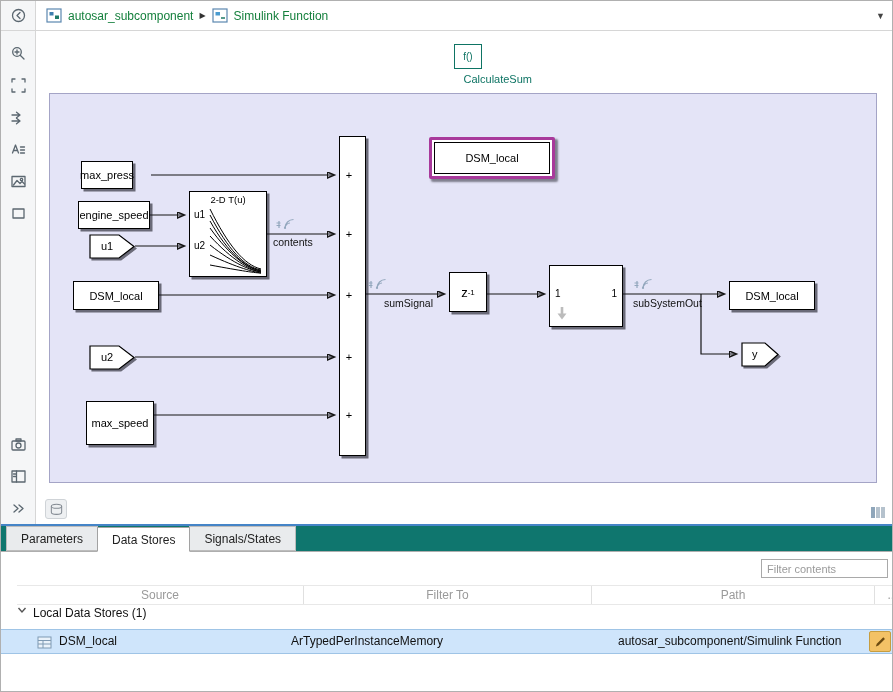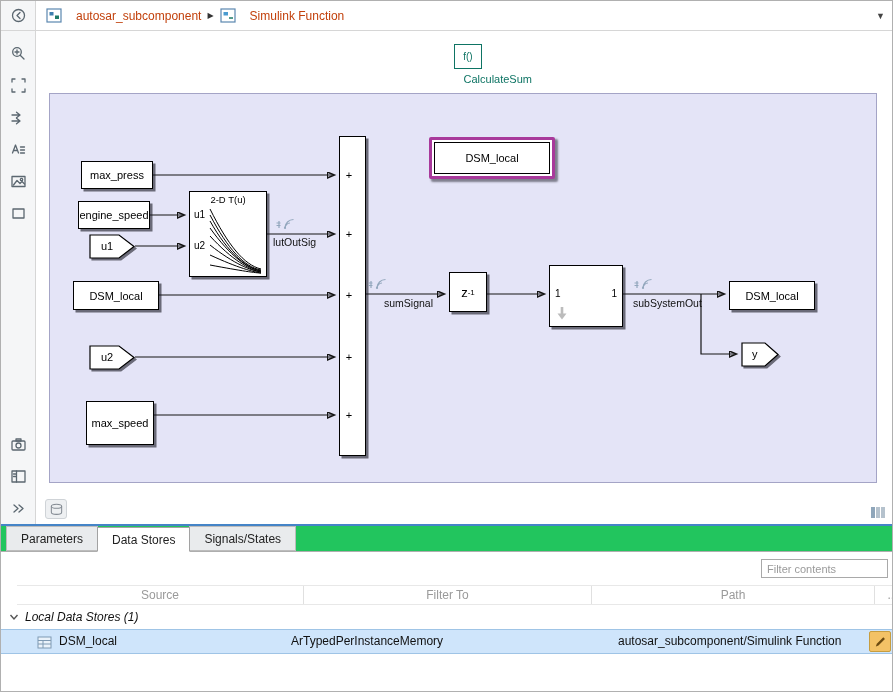--- a/index.html
+++ b/index.html
@@ -6,21 +6,21 @@
   html,body { width:893px; height:692px; }
   body { font-family:"Liberation Sans", sans-serif; background:#fff; }
   #app { position:relative; width:893px; height:692px; border:1px solid #b0b0b0; overflow:hidden; background:#fff; }
 
   
   .corner { position:absolute; left:0; top:0; width:35px; height:30px; background:#f5f6f7;
             border-right:1px solid #d6d6d6; border-bottom:1px solid #d6d6d6;
             display:flex; align-items:center; justify-content:center; }
   .breadcrumb { position:absolute; left:35px; top:0; width:858px; height:30px; background:#fff;
                 border-bottom:1px solid #d6d6d6; display:flex; align-items:center; gap:6px; padding:0 10px; }
-  .bc-item { font-size:12px; color:#c2410c; cursor:default;margin-left:8px; }
+  .bc-item { font-size:12px; color:#15803d; cursor:default; }
   .bc-sep { font-size:8px; color:#333; }
   .bc-icon svg { display:block; }
   .bc-dropdown { position:absolute; right:9px; font-size:9px; color:#444; }
 
   
   .left-toolbar { position:absolute; left:0; top:30px; width:35px; height:493px; background:#f5f6f7;
                   border-right:1px solid #d6d6d6; display:flex; flex-direction:column; align-items:center;
                   padding:12px 0 6px 0; gap:12px; }
   .tool { width:22px; height:20px; display:flex; align-items:center; justify-content:center; cursor:pointer; }
   .tool svg { stroke:#5b6770; fill:none; stroke-width:1.3; stroke-linecap:round; stroke-linejoin:round; }
@@ -80,37 +80,37 @@
   .panel { position:absolute; left:0; top:523px; width:893px; height:169px; background:#fff;
            border-top:2px solid #4584c7; }
   .panel-title { height:23px; background:#dbe3ec; border-bottom:1px solid #c3cdd8; display:flex;
                  align-items:center; padding:0 8px; font-size:12px; color:#1c1c1c; position:relative; }
   .pt-icons { position:absolute; right:6px; top:0; height:23px; display:flex; align-items:center; gap:7px; }
   .help-badge { width:15px; height:15px; border-radius:50%; background:#5f6b76; color:#fff; font-size:10px;
                 text-align:center; line-height:15px; cursor:pointer; }
   .pin-icon svg, .close-x { cursor:pointer; }
   .close-x { font-size:13px; color:#444; line-height:15px; }
 
-  .tabs { height:26px; background:#22c55e; border-bottom:1px solid #aeaeae; display:flex; align-items:flex-end; padding-left:5px; }
+  .tabs { height:26px; background:#0f766e; border-bottom:1px solid #aeaeae; display:flex; align-items:flex-end; padding-left:5px; }
   .tab { font-size:12px; color:#222; padding:0 14px; height:25px; line-height:24px; background:#e9ebed;
          border:1px solid #bcbcbc; margin-right:-1px; cursor:pointer; }
   .tab.active { background:#fff; border-color:#a2a2a2; border-bottom:1px solid #fff; margin-bottom:-1px; z-index:2; position:relative; }
 
   .panel-body { position:relative; height:118px; background:#fff; }
   .filter { position:absolute; top:7px; right:6px; width:127px; height:19px; border:1px solid #a9a9a9;
             font-size:11px; padding:0 5px; color:#333; font-family:"Liberation Sans",sans-serif; }
   .filter::placeholder { color:#9a9a9a; }
 
   .thead { position:absolute; top:33px; left:0; width:893px; height:20px; display:flex;
            border-top:1px solid #e8e8e8; border-bottom:1px solid #e8e8e8;margin-left:16px; }
   .th { font-size:12px; color:#9a9a9a; text-align:center; line-height:19px; border-right:1px solid #e0e0e0; }
   .th:last-child { border-right:none; }
 
-  .group-row { position:absolute; top:54px; left:0; width:893px; height:22px; display:flex; align-items:center;
-               gap:6px; padding-left:8px; font-size:12px; color:#111; cursor:pointer; background:#fff;font-style:italic; }
+  .group-row { position:absolute; top:54px; left:0; width:893px; height:22px; display:flex; align-items:flex-start;
+               gap:6px; padding-left:16px; font-size:12px; color:#111; cursor:pointer; background:#fff; }
   .group-row svg { stroke:#555; fill:none; stroke-width:1.4; }
 
   .data-row { position:absolute; top:77px; left:0; width:893px; height:25px; background:#cfe5fb;
               border-top:1px solid #9fc4e6; border-bottom:1px solid #9fc4e6; cursor:pointer; }
   .data-row .cell { position:absolute; top:0; height:23px; line-height:23px; font-size:12px; color:#111; }
   .cell-source { left:58px; }
   .cell-mapped { left:290px; }
   .cell-path { left:617px; color:#2446c7; }
   .row-icon { position:absolute; left:36px; top:5px; }
   .row-icon svg { stroke:#7f9ab3; fill:#eaf2fa; stroke-width:1; }
@@ -230,21 +230,21 @@
       <path d="M231,203 H298" marker-end="url(#arr)"></path>
       <path d="M123,264 H298" marker-end="url(#arr)"></path>
       <path d="M99,326 H298" marker-end="url(#arr)"></path>
       <path d="M118,384 H298" marker-end="url(#arr)"></path>
       <path d="M330,263 H408" marker-end="url(#arr)"></path>
       <path d="M451,263 H508" marker-end="url(#arr)"></path>
       <path d="M587,263 H688" marker-end="url(#arr)"></path>
       <path d="M665,263 V323 H700" marker-end="url(#arr)"></path>
     </svg>
 
-    <div class="blk" style="left:45px;top:130px;width:72px;height:28px">max_press</div>
+    <div class="blk" style="left:45px;top:130px;width:52px;height:28px">max_press</div>
     <div class="blk" style="left:42px;top:170px;width:72px;height:28px">engine_speed</div>
 
     <svg class="port-svg" style="left:53px;top:203px" width="47" height="25">
       <polygon points="1,1 30,1 45,12.5 30,24 1,24"></polygon>
       <text x="12" y="16">u1</text>
     </svg>
 
     <div class="blk" style="left:37px;top:250px;width:86px;height:29px">DSM_local</div>
 
     <svg class="port-svg" style="left:53px;top:314px" width="47" height="25">
@@ -317,21 +317,21 @@
         <path d="M9 13 a8.5 8.5 0 0 1 8.5 -8.5"></path>
         <circle cx="9" cy="13" r="1.1"></circle>
     </svg>
     <svg class="antenna" style="left:598px;top:244px" width="20" height="17">
       <path d="M3 6 v7 M0.5 8 h4 M0.5 10.5 h4"></path>
         <path d="M9 13 a5 5 0 0 1 5 -5"></path>
         <path d="M9 13 a8.5 8.5 0 0 1 8.5 -8.5"></path>
         <circle cx="9" cy="13" r="1.1"></circle>
     </svg>
 
-    <div class="sig-label" style="left:237px;top:205px">lutOutSig</div>
+    <div class="sig-label" style="left:237px;top:205px">contents</div>
     <div class="sig-label" style="left:348px;top:266px">sumSignal</div>
     <div class="sig-label" style="left:597px;top:266px">subSystemOut</div>
 
     <div class="db-badge">
       <svg width="15" height="15" viewBox="0 0 16 16">
           <ellipse cx="8" cy="4.5" rx="5.5" ry="2.2"></ellipse>
           <path d="M2.5 4.5 V11 A5.5 2.2 0 0 0 13.5 11 V4.5"></path>
         </svg>
     </div>
     <span class="panes-badge">

